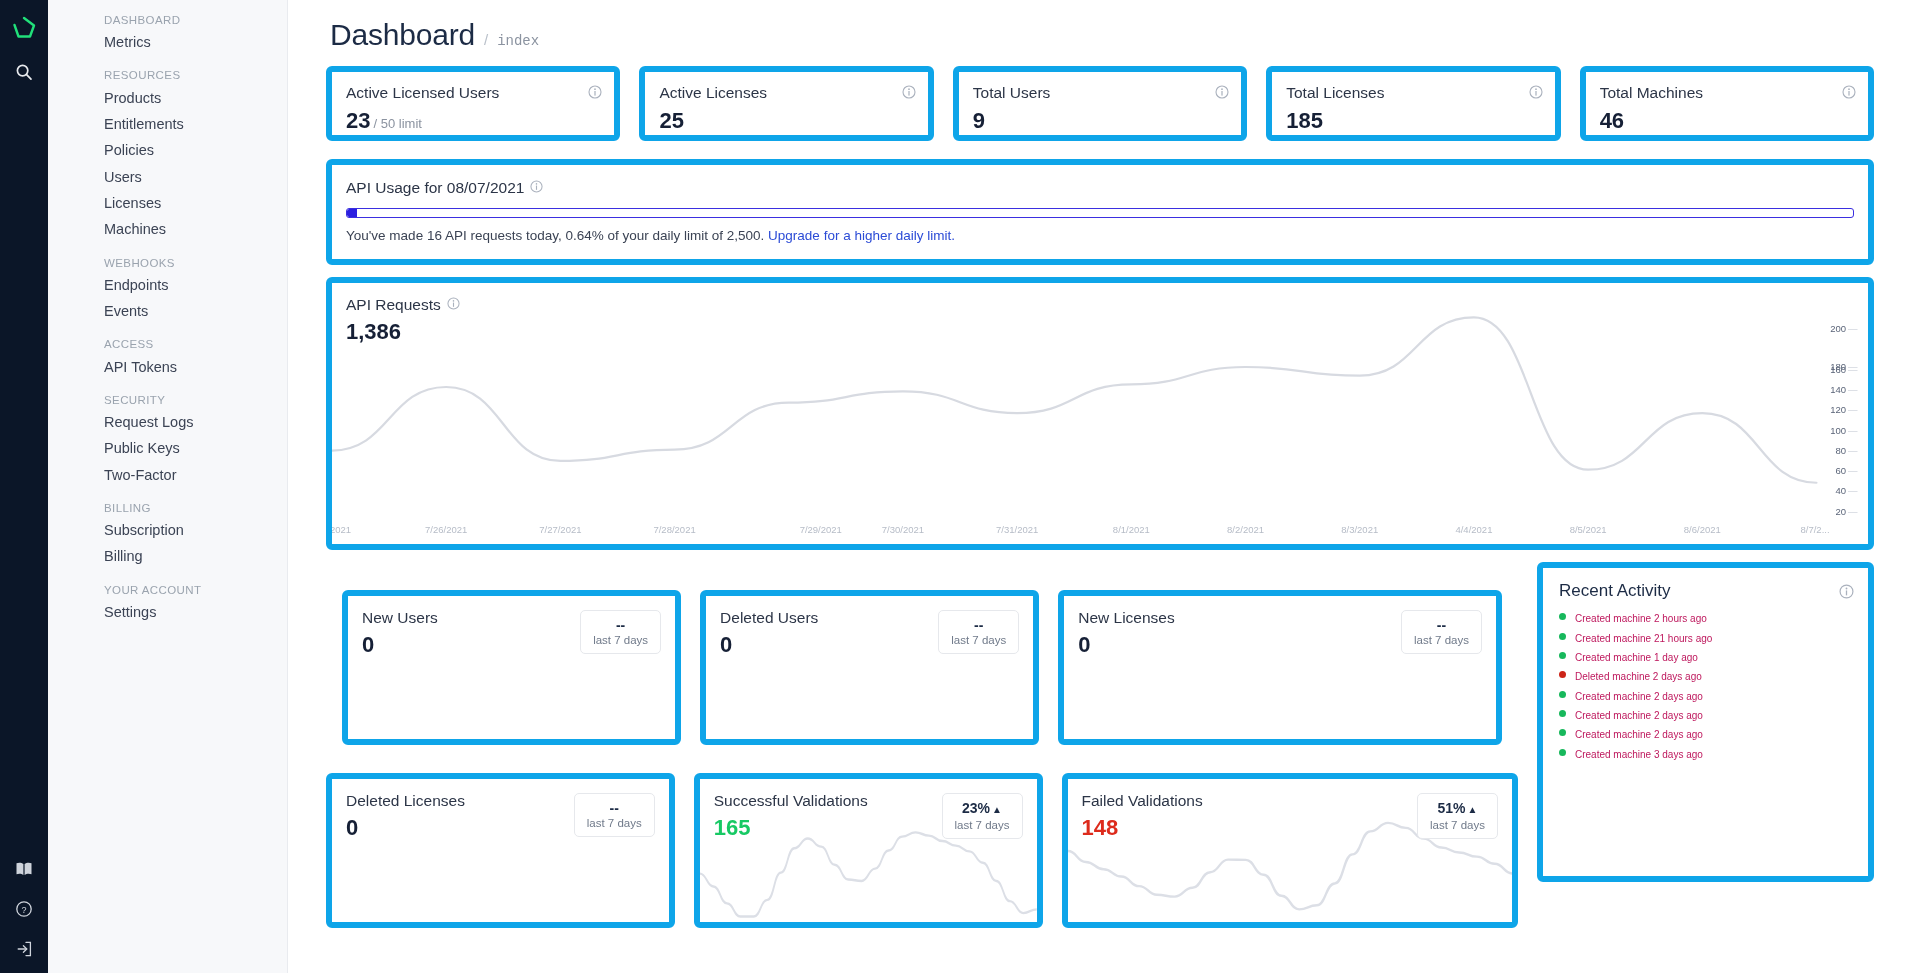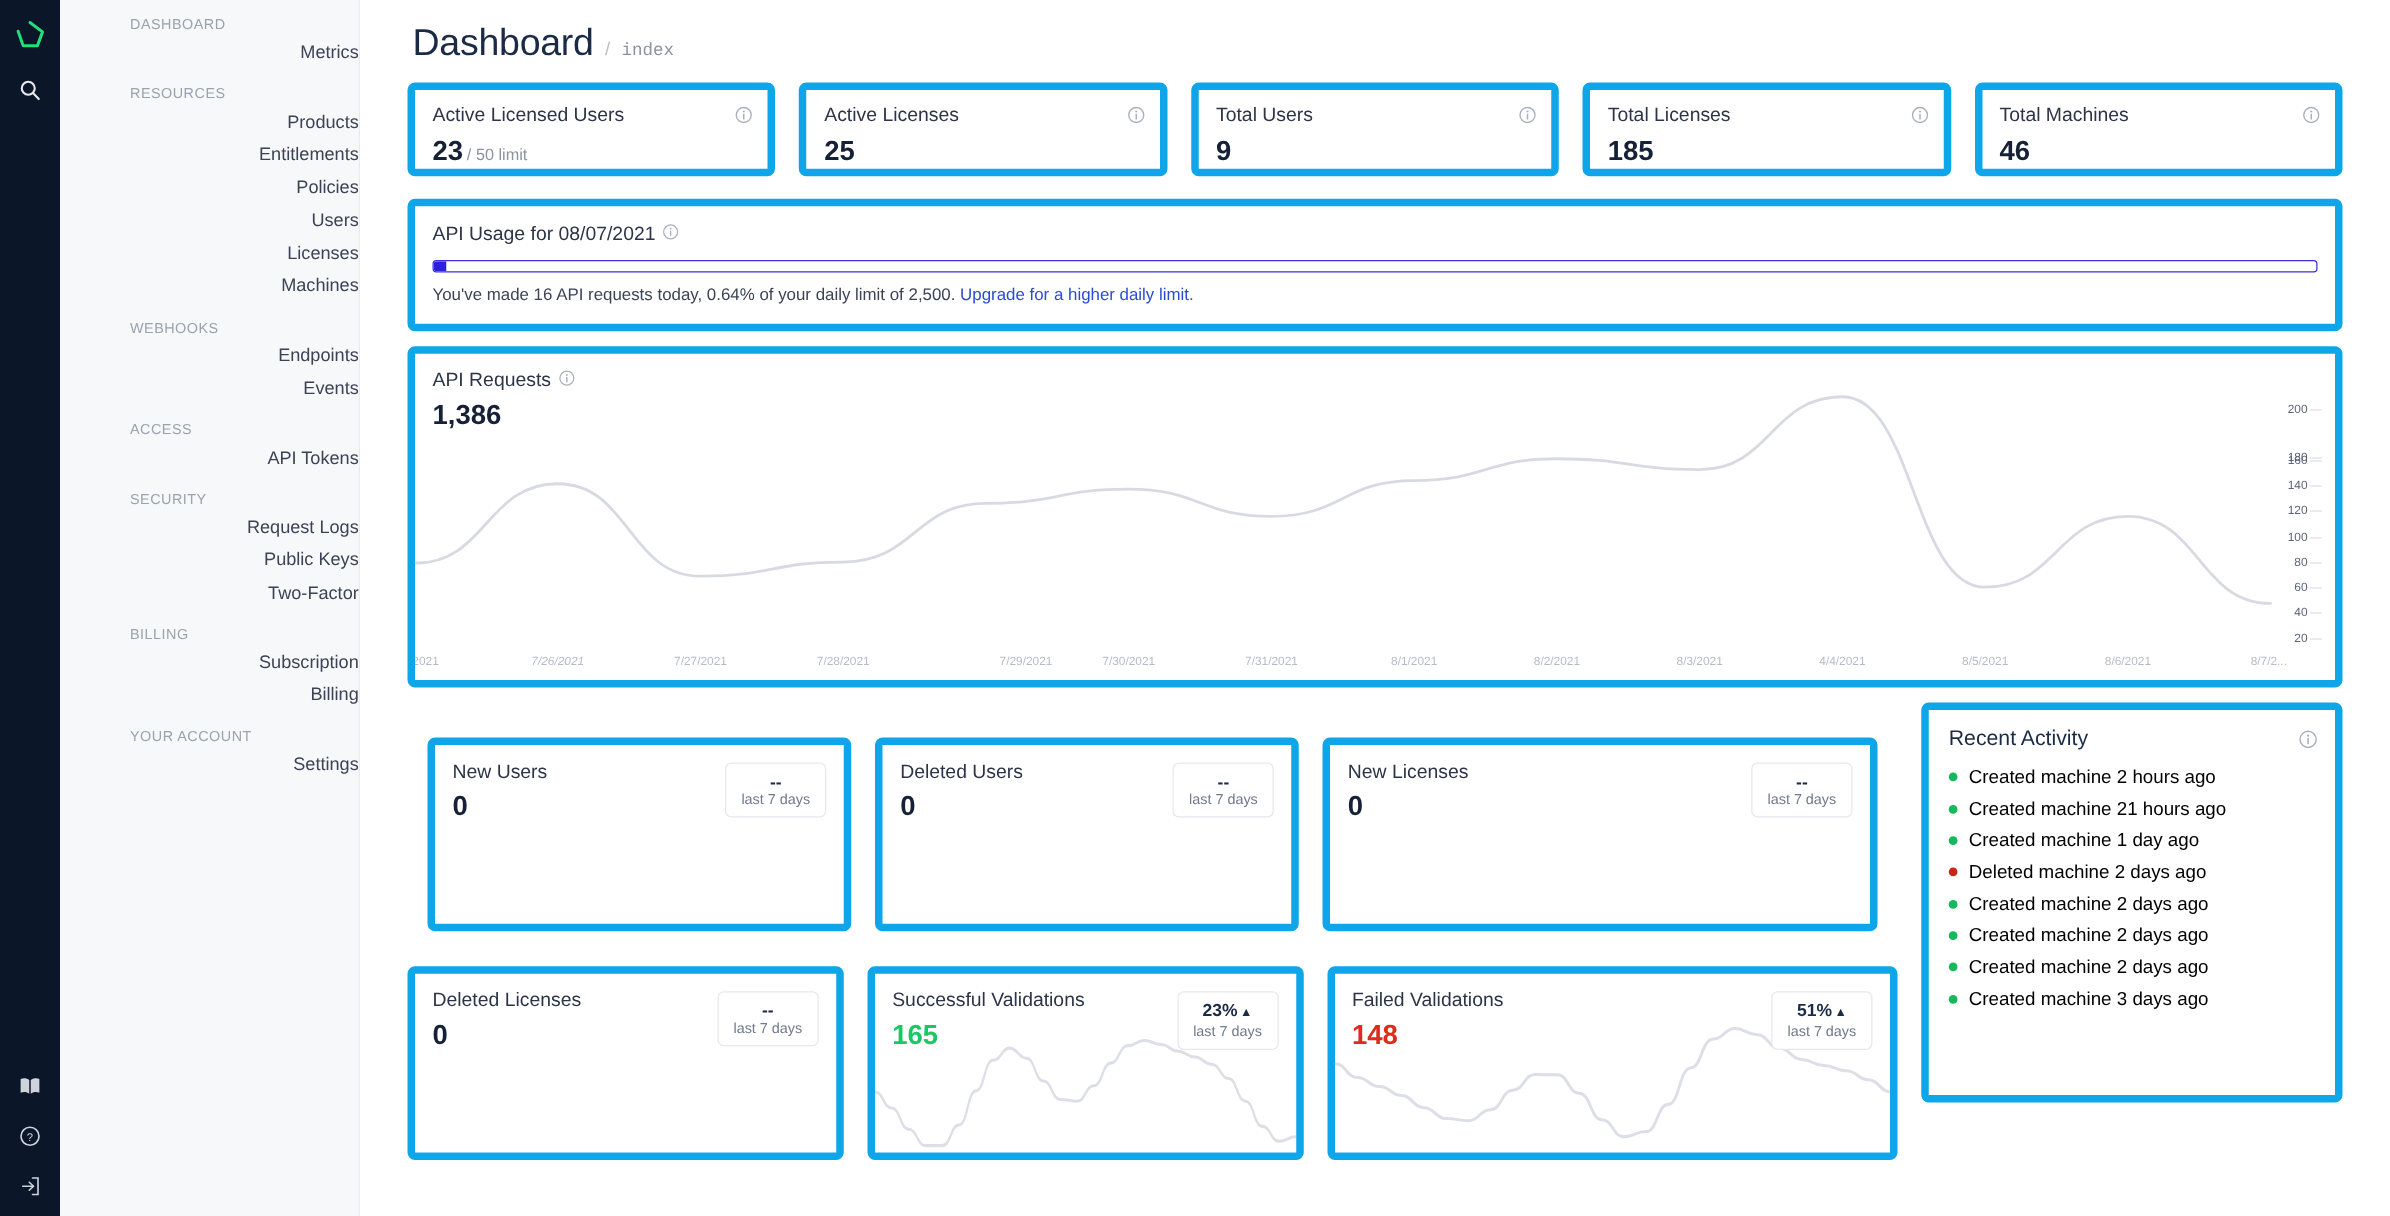--- a/index.html
+++ b/index.html
@@ -42,21 +42,20 @@
     text-transform: uppercase;
   }
   .nav-group-label.first { margin-top: 0; }
   .nav-item {
     font-size: 14.5px;
     color: #3b4354;
     padding: 4.2px 0 4.2px 56px;
     cursor: pointer;
     line-height: 18px;
     white-space: nowrap;
-    text-align: right;
   }
 
   
   .main {
     flex: 1 1 auto;
     height: 973px;
     overflow: hidden;
     padding: 0 24px;
     background: #ffffff;
     position: relative;
@@ -122,21 +121,21 @@
   .badge-top { font-size: 14px; font-weight: 700; color: #1c2b45; line-height: 16px; }
   .badge-top .up { font-size: 10px; margin-left: 2px; }
   .badge-sub { font-size: 11.5px; color: #707a8a; margin-top: 1px; }
   .mini-spark { position: absolute; left: 0; bottom: 0; width: 100%; height: 110px; z-index: 1; }
 
   
   .activity { flex: 1.55 1 0; height: 320px; position: relative; padding: 13px 14px 0 16px; overflow: hidden; }
   .act-title { font-size: 17px; color: #1c2b45; }
   .act-info { position: absolute; right: 14px; top: 16px; }
   .act-list { margin-top: 8px; }
-  .act-item { display: flex; align-items: center; gap: 9px; padding: 4.2px 0; font-size: 15px; color: #000000; cursor: pointer; }
+  .act-item { display: flex; gap: 9px; padding: 4.2px 0; font-size: 10px; color: #be185d; cursor: pointer; }
   .dot { width: 7px; height: 7px; border-radius: 50%; flex: 0 0 7px; }
   .dot.green { background: #17b85c; }
   .dot.red { background: #cc2418; }
 
   .bottom-wrap { display: flex; gap: 19px; padding: 0 14px; margin-top: 12px; }
   .bottom-left { flex: 1 1 auto; }
   .bottom-right { flex: 0 0 337px; }
   .info-ico { display: inline-block; vertical-align: middle; }
 </style>
 </head>
@@ -302,21 +301,21 @@
         <div style="top: 166.857px;">80</div>
         <div style="top: 146.571px;">100</div>
         <div style="top: 126.286px;">120</div>
         <div style="top: 106px;">140</div>
         <div style="top: 85.7143px;">160</div>
         <div style="top: 83px;">180</div>
         <div style="top: 45.1429px;">200</div>
       </div>
     <div class="ax-x" id="ax-x">
         <div style="left: 0%; transform: translateX(-10%);">2021</div>
-        <div style="left: 7.43446%; font-style: italic;">7/26/2021</div>
+        <div style="left: 7.43446%;">7/26/2021</div>
         <div style="left: 14.8689%;">7/27/2021</div>
         <div style="left: 22.3034%;">7/28/2021</div>
         <div style="left: 29.7379%; margin-left: 32px;">7/29/2021</div>
         <div style="left: 37.1723%;">7/30/2021</div>
         <div style="left: 44.6068%;">7/31/2021</div>
         <div style="left: 52.0413%;">8/1/2021</div>
         <div style="left: 59.4757%;">8/2/2021</div>
         <div style="left: 66.9102%;">8/3/2021</div>
         <div style="left: 74.3446%;">4/4/2021</div>
         <div style="left: 81.7791%;">8/5/2021</div>

